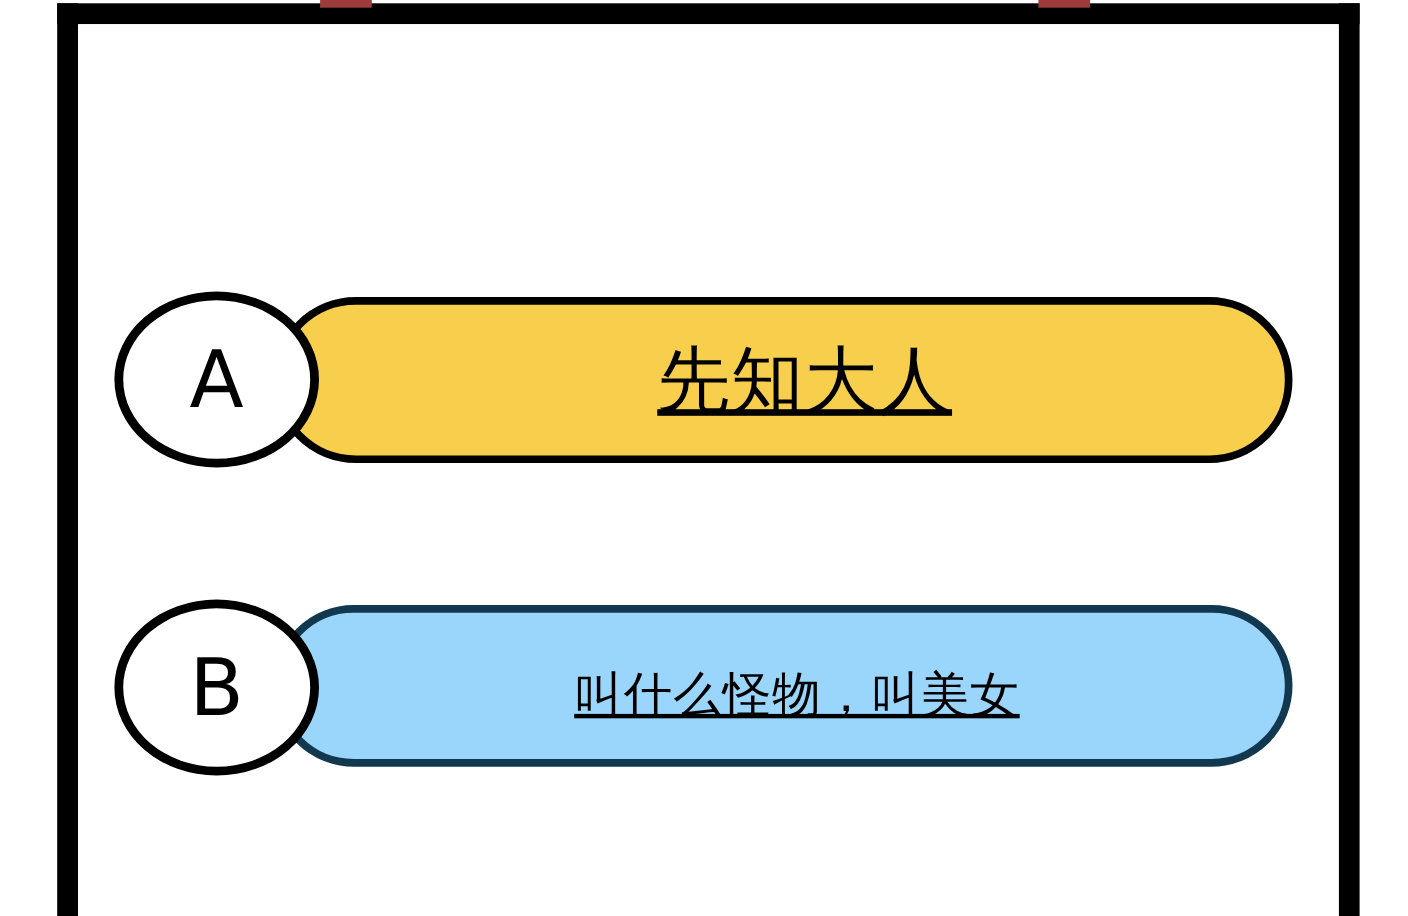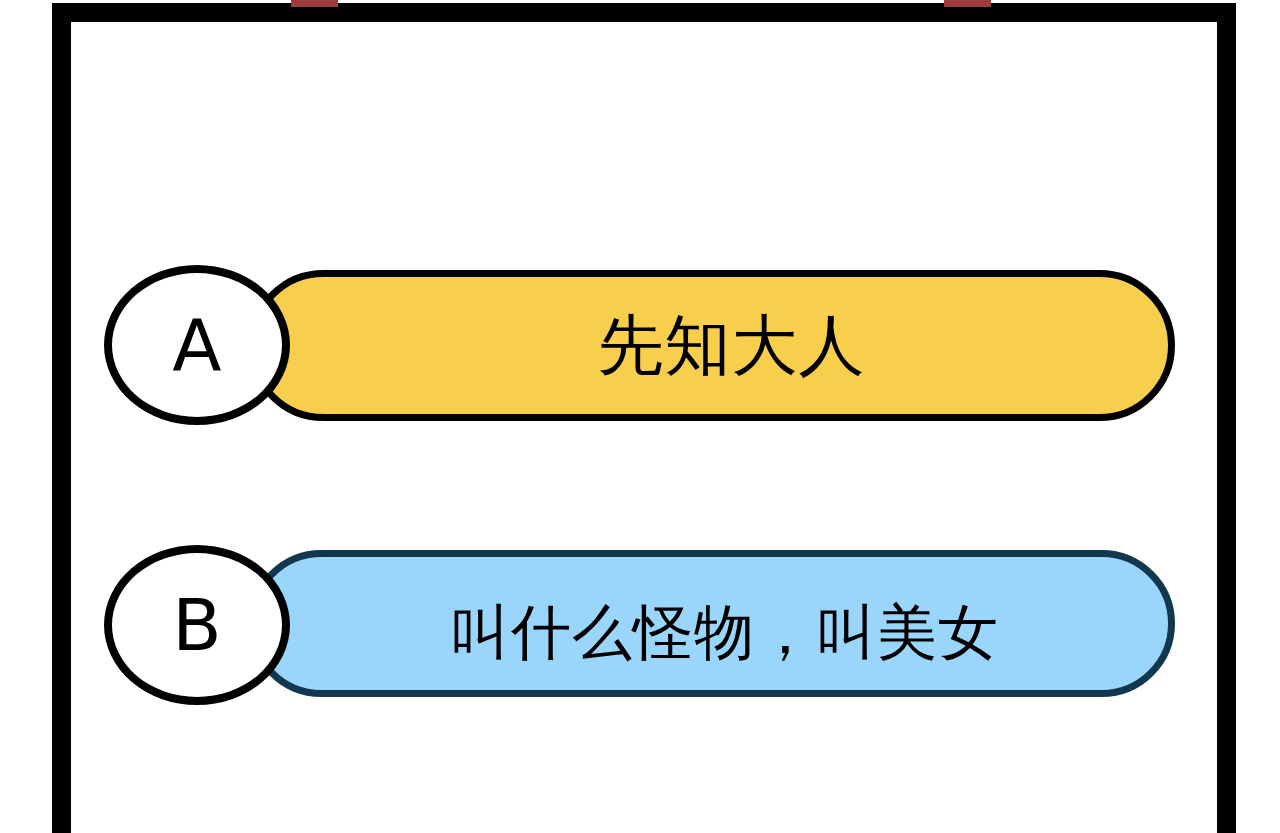--- a/index.html
+++ b/index.html
@@ -112,23 +112,24 @@
 
   .pill-label {
     font-size: 66px;
     line-height: 1;
     color: #000000;
     font-weight: 400;
     letter-spacing: 1px;
     
     padding-left: 40px;
     white-space: nowrap;
+    text-decoration: underline;
   }
   .pill-b .pill-label {
-    font-size: 60px;
+    font-size: 44px;
     padding-left: 26px;
     margin-top: 16px;
   }
 
   
   .badge {
     position: absolute;
     left: 33px;
     top: 22px;
     width: 186px;

